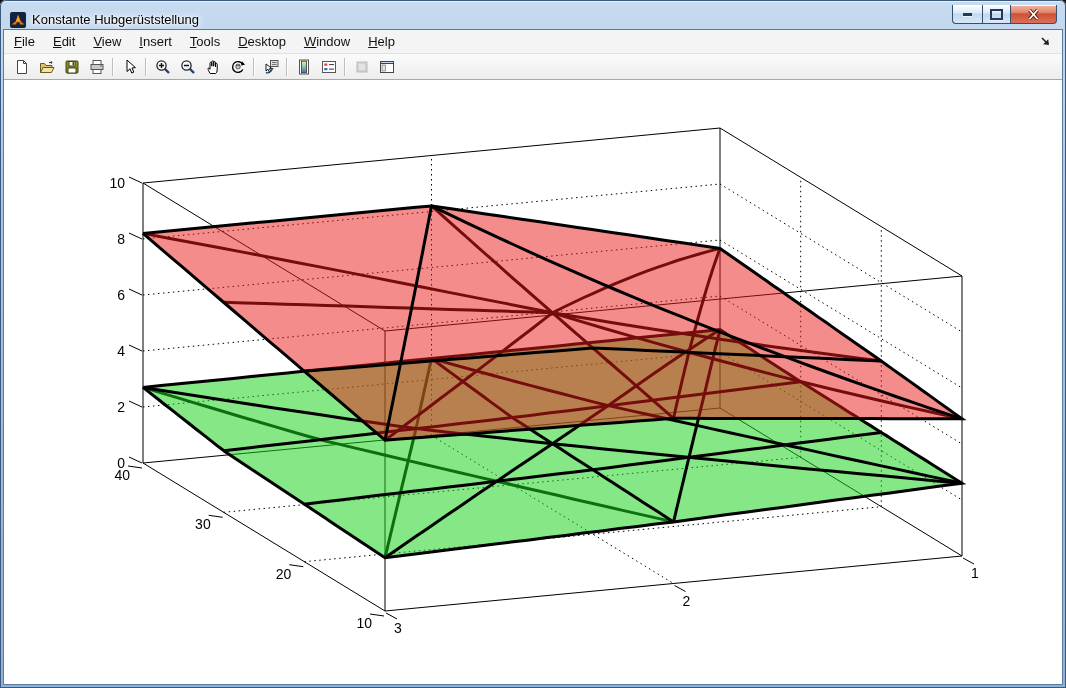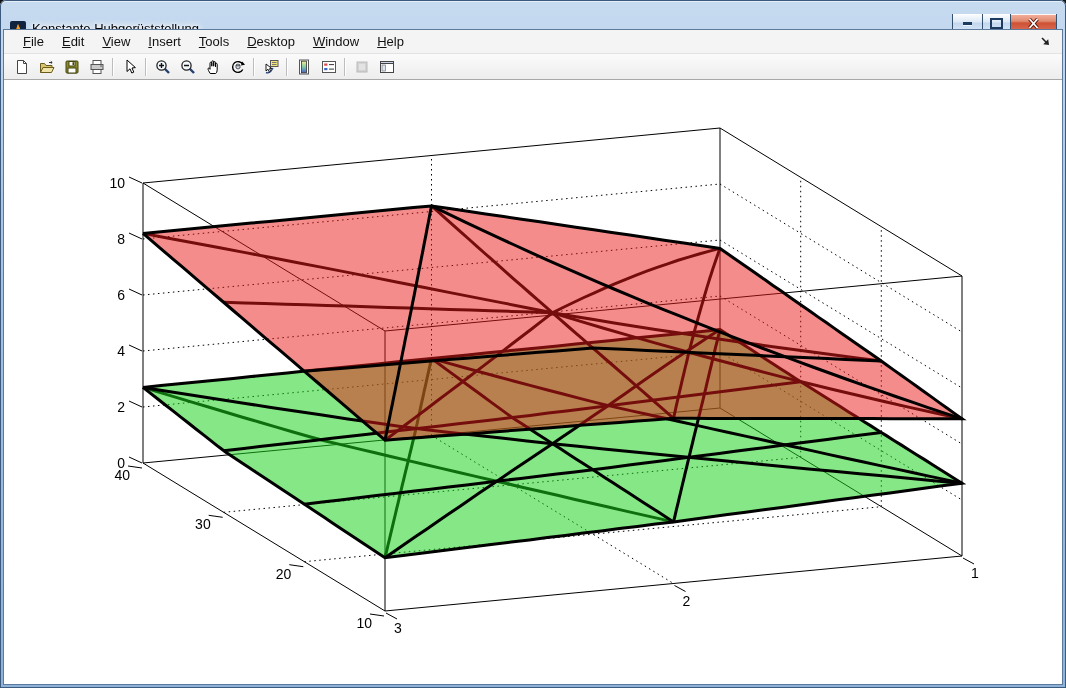--- a/index.html
+++ b/index.html
@@ -1,36 +1,36 @@
 <!DOCTYPE html>
 <html><head>
 <meta charset="utf-8">
 <style>
   html,body{margin:0;padding:0;background:#111;font-family:"Liberation Sans",sans-serif;}
   .window{position:relative;width:1066px;height:688px;border-radius:6px 6px 0 0;overflow:hidden;
     background:linear-gradient(180deg,#c7dbf0 0%,#a9c6e4 30%,#8fb2d8 100%);
     box-shadow:inset 0 0 0 1px #3c5a7d, inset 0 2px 0 rgba(255,255,255,.55);}
-  .titlebar{position:absolute;top:14px;left:0;right:0;height:30px;cursor:default;}
+  .titlebar{position:absolute;top:5px;left:0;right:0;height:30px;cursor:default;}
   .app-icon{position:absolute;left:10px;top:7px;width:16px;height:16px;}
   .title-text{position:absolute;left:32px;top:0;line-height:29px;font-size:13px;color:#000;
     text-shadow:0 0 3px #fff,0 0 6px #fff,0 0 8px #fff;}
   .win-buttons{position:absolute;top:0;right:9px;display:flex;}
   .win-btn{height:18px;border:1px solid #33506f;border-top:none;display:flex;align-items:center;justify-content:center;
     background:linear-gradient(180deg,#fdfeff 0%,#dce8f6 45%,#c3d7ec 50%,#d7e7f9 100%);
     box-shadow:inset 0 1px 0 rgba(255,255,255,.9);}
   .win-btn.min{width:29px;border-radius:0 0 0 4px;border-right:none;}
   .win-btn.max{width:27px;}
   .win-btn.close{width:45px;border-radius:0 0 4px 0;border-left:none;
     background:linear-gradient(180deg,#f5b3a0 0%,#e08a70 40%,#cf5133 50%,#d8705a 100%);}
   .glyph-min{width:9px;height:3px;background:#1d3a5f;box-shadow:0 1px 0 rgba(255,255,255,.7);}
   .glyph-max{width:9px;height:7px;border:2px solid #1d3a5f;box-shadow:0 1px 0 rgba(255,255,255,.5);}
   .client{position:absolute;top:30px;left:4px;right:4px;bottom:4px;background:#fff;
     display:flex;flex-direction:column;box-shadow:0 0 0 1px #5c7a9c;}
   .menubar{height:23px;background:#f4f4f4;border-bottom:1px solid #e2e2e2;display:flex;align-items:center;
-    padding-left:10px;font-size:13px;color:#111;position:relative;}
+    padding-left:1px;font-size:13px;color:#111;position:relative;}
   .menu-item{padding:3px 9px;cursor:default;}
   .menu-item u{text-decoration:underline;}
   .dock-arrow{position:absolute;right:10px;top:5px;width:13px;height:13px;}
   .toolbar{height:25px;background:linear-gradient(180deg,#fbfbfb,#ededed);border-bottom:1px solid #a8a8a8;
     display:flex;align-items:center;padding-left:5px;}
   .tb-btn{width:23px;height:21px;display:flex;align-items:center;justify-content:center;border:1px solid transparent;border-radius:2px;}
   .tb-sep{width:1px;height:18px;background:#bdbdbd;border-right:1px solid #fff;margin:0 3px;}
   .canvas{flex:1;position:relative;background:#fff;}
   .canvas svg.plot{position:absolute;left:0;top:0;}
   text.tick{font-family:"Liberation Sans",sans-serif;font-size:14px;fill:#000;}

